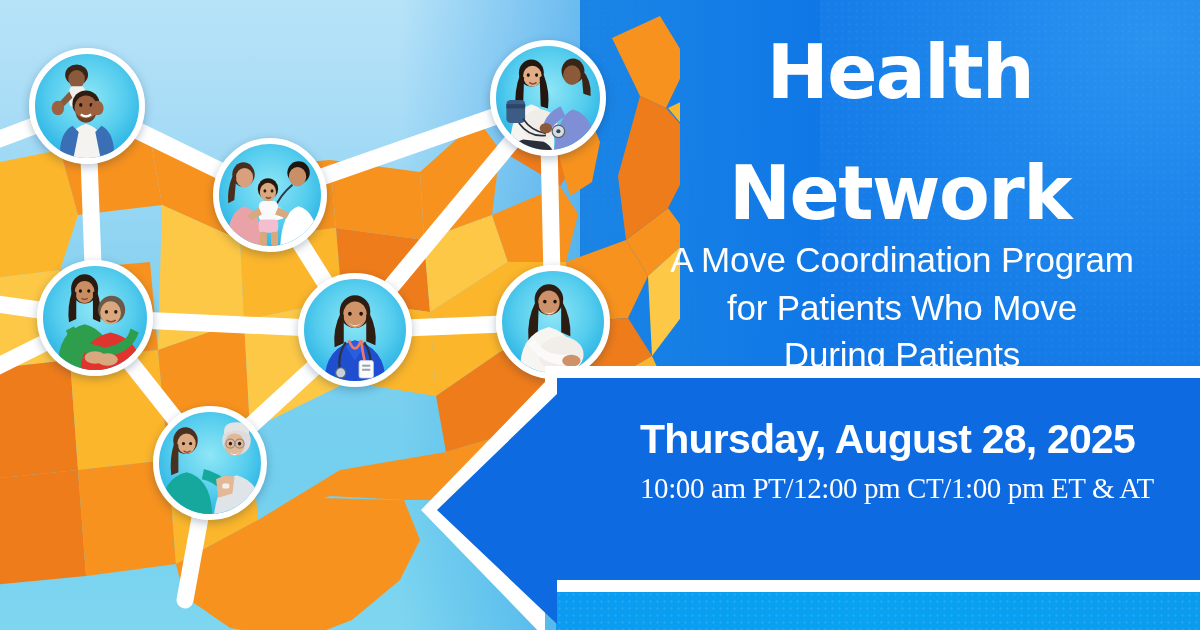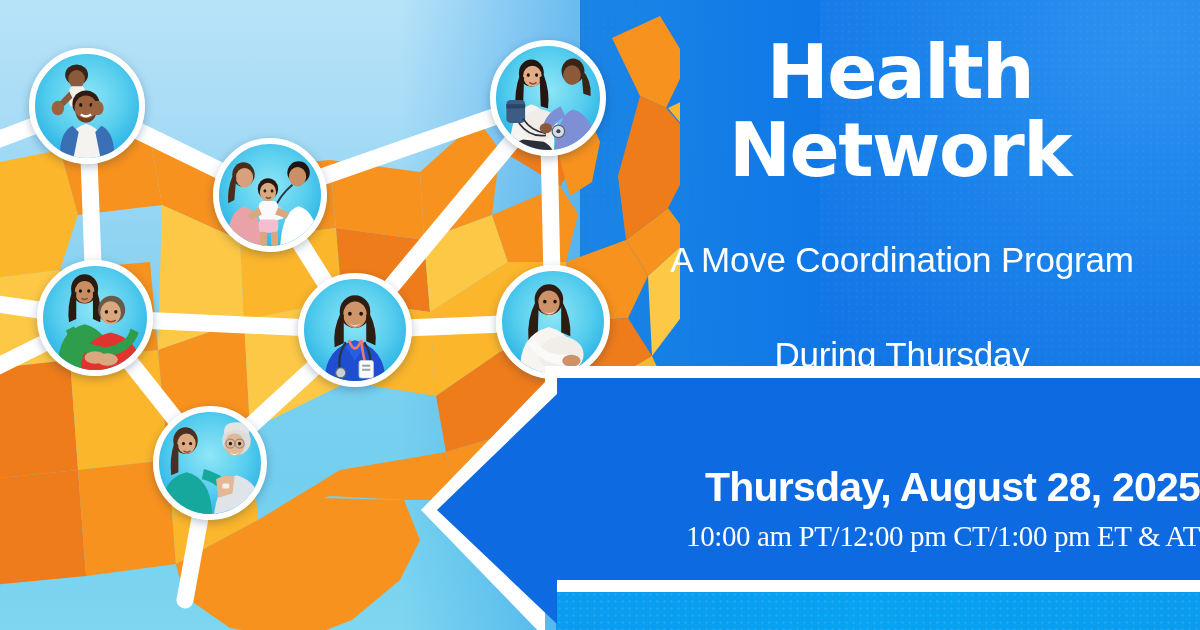--- a/index.html
+++ b/index.html
@@ -82,30 +82,30 @@
 
   
   .texts { position:absolute; right:0; top:0; width:600px; height:498px; }
   .title {
     position:absolute; top:34px; left:0; width:600px;
     text-align:center; color:#fff;
     font-family:"DejaVu Sans", sans-serif;
     font-weight:700; font-size:74px; line-height:1.05;
     letter-spacing:-1.5px;
   }
-  .title .l2{ display:block; }
+  .title .l2{ display:block;margin-top:43px; }
   .subtitle {
     position:absolute; top:236px; left:12px; width:580px;
     text-align:center; color:#ffffff;
     font-family:"Liberation Sans", sans-serif;
     font-weight:400; font-size:35px; line-height:1.36;
     letter-spacing:-0.2px;
   }
   .datewrap {
-    position:absolute; top:464px; left:40px; width:560px; text-align:right;
+    position:absolute; top:416px; left:40px; width:560px; text-align:left;
   }
   .dateline {
     color:#fff; font-family:"Liberation Sans", sans-serif;
     font-weight:700; font-size:41px; letter-spacing:-0.8px; white-space:nowrap;
   }
   .timeline {
     color:#fff; font-family:Liberation Serif, serif;
     font-weight:400; font-size:29px; margin-top:9px; letter-spacing:-0.4px; white-space:nowrap;
   }
 </style>
@@ -424,22 +424,22 @@
 
   <div class="texts">
 
     <h1 class="title">
       <span>Health</span>
       <span class="l2">Network</span>
     </h1>
 
     <p class="subtitle">
       <span>A Move Coordination Program</span><br>
-      <br>
-      <span>During Thursday</span>
+      <span>for Patients Who Move</span><br>
+      <span>During Patients</span>
     </p>
 
     <div class="datewrap">
       <div class="dateline">Thursday, August 28, 2025</div>
       <div class="timeline">10:00 am PT/12:00 pm CT/1:00 pm ET &amp; AT</div>
     </div>
 
   </div>
 
 </div>

